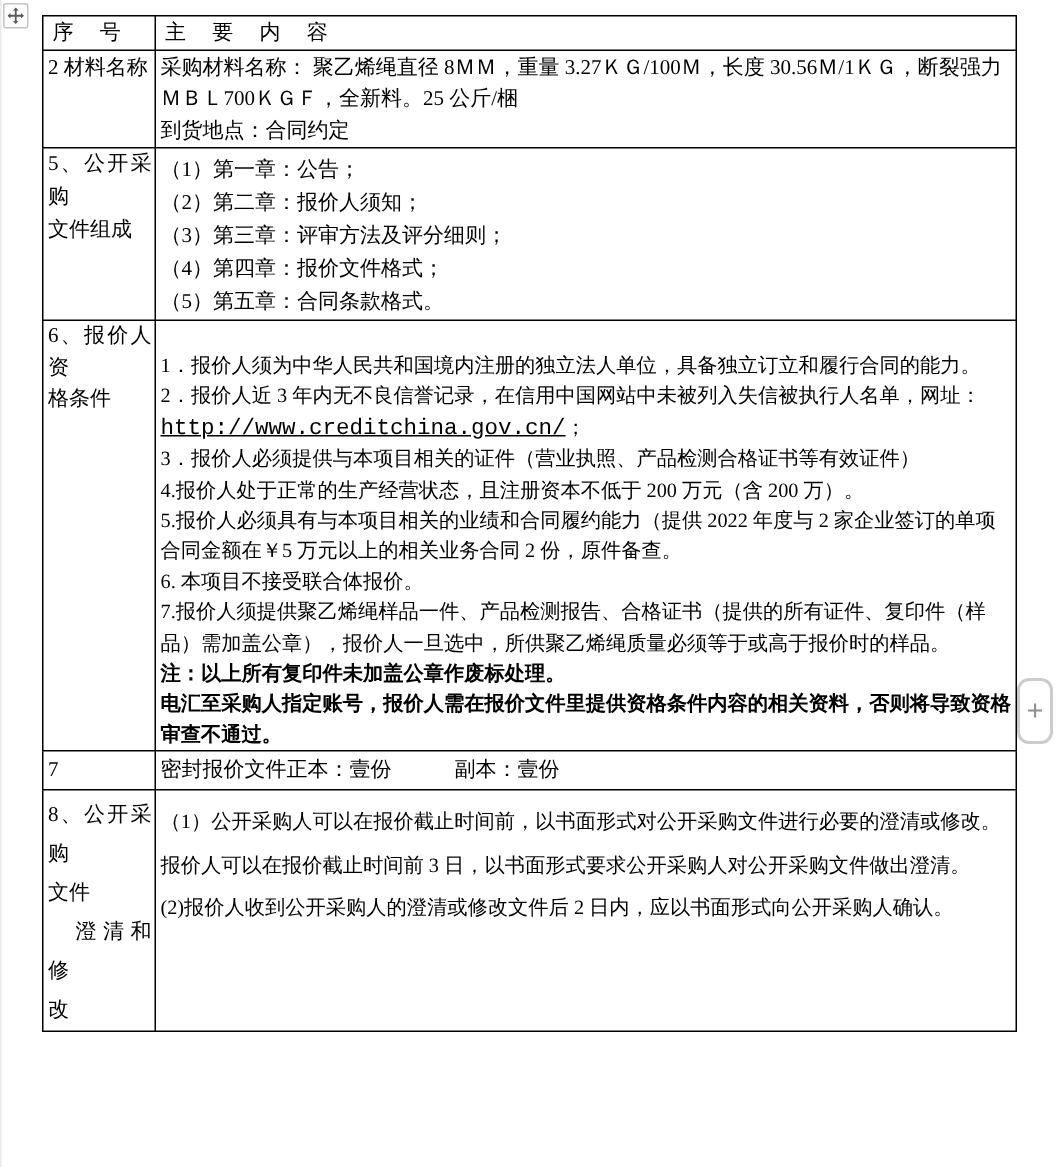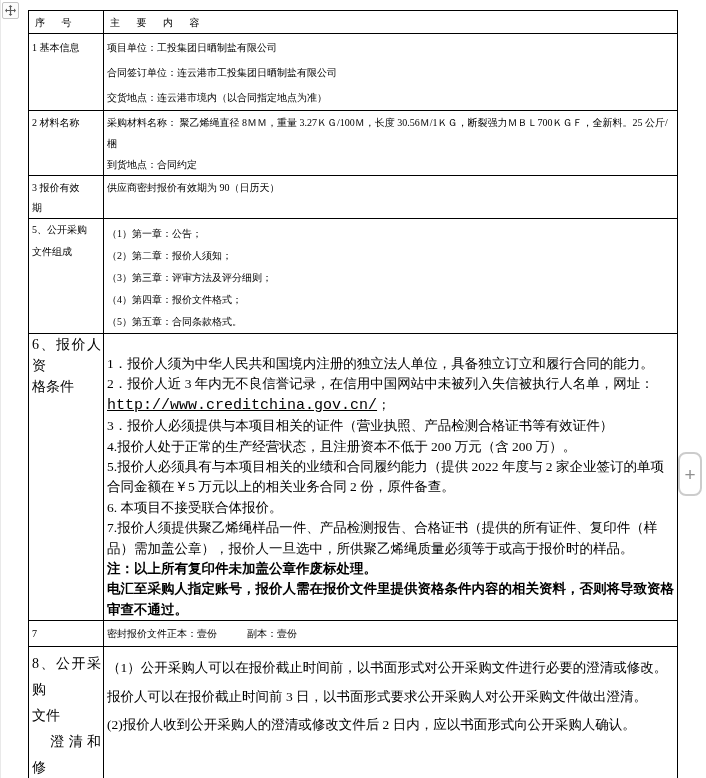--- a/index.html
+++ b/index.html
@@ -14,21 +14,21 @@
 
   
   .add-btn{position:absolute;left:678px;top:452px;width:24px;height:44px;
            border:2px solid #cccccc;border-radius:8px;background:#fff;color:#8f8f8f;
            font-size:19px;line-height:1;display:flex;align-items:center;justify-content:center;
            font-family:"Liberation Sans","DejaVu Sans",sans-serif;box-sizing:border-box;cursor:pointer;}
 
   table.doc{position:absolute;left:28px;top:10px;width:649px;border-collapse:collapse;
             table-layout:fixed;}
   table.doc td{border:1px solid #000;vertical-align:top;padding:0 2px 0 3px;
-               font-size:10px;line-height:21px;overflow:hidden;box-sizing:border-box;}
+               font-size:14px;line-height:21px;overflow:hidden;box-sizing:border-box;}
   td.vmid{vertical-align:middle;}
   .cell-text{white-space:pre-line;}
   .no-cell .cell-text{text-align:justify;}
   .bold{font-weight:bold;}
 
   tr.hdr td{height:23px;letter-spacing:7px;line-height:20px;padding-top:2px;padding-left:6px;}
   tr.r1 td{height:75px;} tr.r1 .cell-text{line-height:25px;padding-top:1px;}
   tr.r2 td{height:64px;} tr.r2 .cell-text{line-height:21px;padding-top:1px;}
   tr.r3 td{height:42px;} tr.r3 .cell-text{line-height:20px;padding-top:2px;}
   tr.r4 td{height:68px;} tr.r4 .content-cell .cell-text{line-height:22.5px;padding-top:1px;}
@@ -65,50 +65,31 @@
         <col style="width:75px;">
         <col style="width:574px;">
       </colgroup>
 
     <tbody>
         <tr class="hdr">
       <td><span>序 号</span></td>
       <td><span>主 要 内 容</span></td>
     </tr>
 
-    <tr class="r1">
-      <td class="no-cell vmid">
-        <div class="cell-text">1 基本信息</div>
-      </td>
-      <td class="content-cell">
-        <div class="cell-text">项目单位：工投集团日晒制盐有限公司
-合同签订单位：连云港市工投集团日晒制盐有限公司
-交货地点：连云港市境内（以合同指定地点为准）</div>
-      </td>
-    </tr>
 
     <tr class="r2">
       <td class="no-cell vmid">
         <div class="cell-text">2 材料名称</div>
       </td>
       <td class="content-cell">
         <div class="cell-text">采购材料名称： 聚乙烯绳直径 8ＭＭ，重量 3.27ＫＧ/100Ｍ，长度 30.56Ｍ/1ＫＧ，断裂强力ＭＢＬ700ＫＧＦ，全新料。25 公斤/梱
 到货地点：合同约定</div>
       </td>
     </tr>
 
-    <tr class="r3">
-      <td class="no-cell">
-        <div class="cell-text">3 报价有效
-期</div>
-      </td>
-      <td class="content-cell">
-        <div class="cell-text">供应商密封报价有效期为 90（日历天）</div>
-      </td>
-    </tr>
 
 
     <tr class="r5">
       <td class="no-cell vmid">
         <div class="cell-text">5、公开采购
 文件组成</div>
       </td>
       <td class="content-cell">
         <div class="cell-text">（1）第一章：公告；
 （2）第二章：报价人须知；

